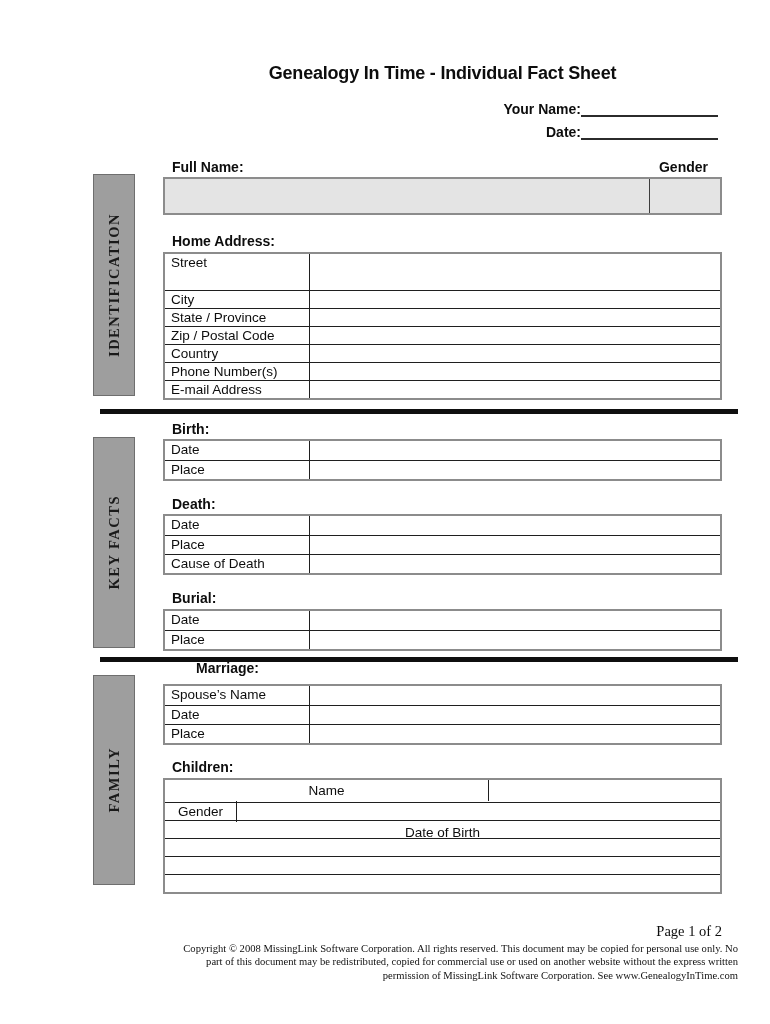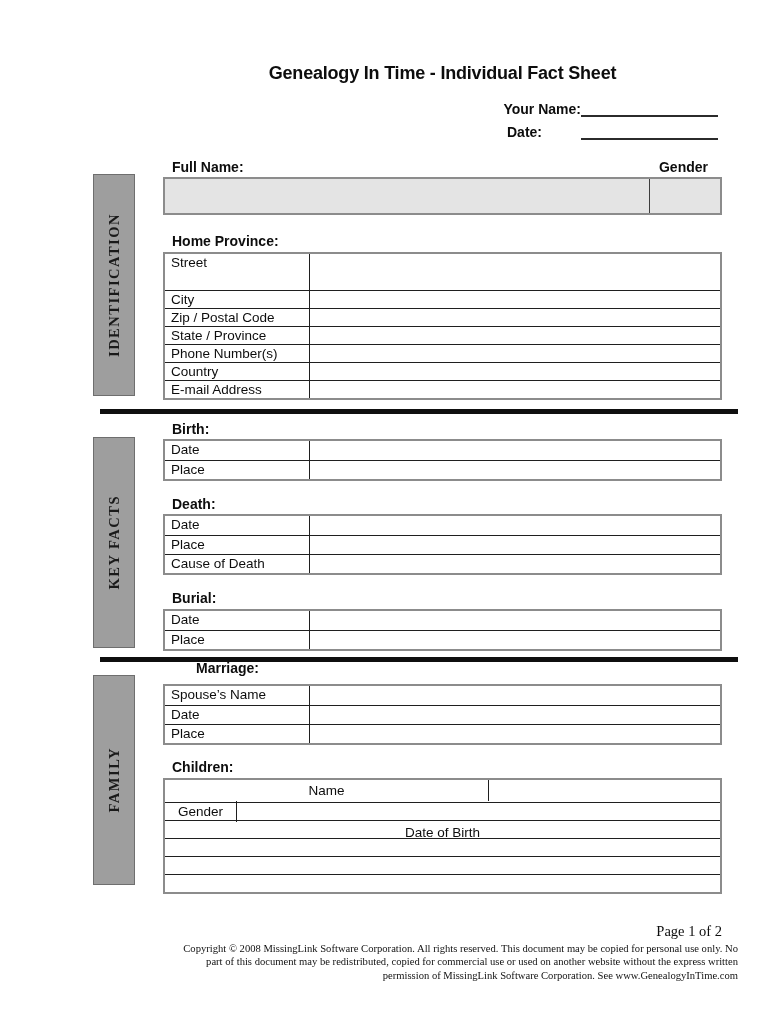--- a/index.html
+++ b/index.html
@@ -30,21 +30,21 @@
   }
   .fill-row .fill-label {
     font-size: 14px; font-weight: bold; color: #0d0d0d;
     line-height: 16px;
   }
   .fill-row .fill-underline {
     width: 137px; height: 15px;
     border-bottom: 2px solid #2b2b2b;
   }
   #your-name-row { top: 100px; }
-  #date-row { top: 123px; gap: 39px; }
+  #date-row { top: 123px; }
 
   
   .section-heading {
     position: absolute; left: 172px;
     font-size: 14px; font-weight: bold; color: #0d0d0d;
     white-space: nowrap;
   }
   #gender-heading {
     position: absolute; left: 645px; top: 159px; width: 77px;
     text-align: center;
@@ -195,45 +195,45 @@
   <div class="side-tab" id="tab-identification">
     <span class="tab-text">IDENTIFICATION</span>
   </div>
 
   <div id="full-name-box">
     <div class="name-area"></div>
     <div class="gender-divider"></div>
     <div class="gender-area"></div>
   </div>
 
-  <div class="section-heading" style="top:233px;">Home Province:</div>
+  <div class="section-heading" style="top:233px;">Home Address:</div>
 
   <div class="ftable" id="address-table">
     <div class="frow first tall">
       <div class="flabel">Street</div>
       <div class="fvalue"></div>
     </div>
     <div class="frow h18">
       <div class="flabel">City</div>
       <div class="fvalue"></div>
     </div>
     <div class="frow h18">
+      <div class="flabel">State / Province</div>
+      <div class="fvalue"></div>
+    </div>
+    <div class="frow h18">
       <div class="flabel">Zip / Postal Code</div>
       <div class="fvalue"></div>
     </div>
     <div class="frow h18">
-      <div class="flabel">State / Province</div>
+      <div class="flabel">Country</div>
       <div class="fvalue"></div>
     </div>
     <div class="frow h18">
       <div class="flabel">Phone Number(s)</div>
-      <div class="fvalue"></div>
-    </div>
-    <div class="frow h18">
-      <div class="flabel">Country</div>
       <div class="fvalue"></div>
     </div>
     <div class="frow h18">
       <div class="flabel">E-mail Address</div>
       <div class="fvalue"></div>
     </div>
   </div>
 
   <div class="thick-divider" id="divider-1"></div>
 

